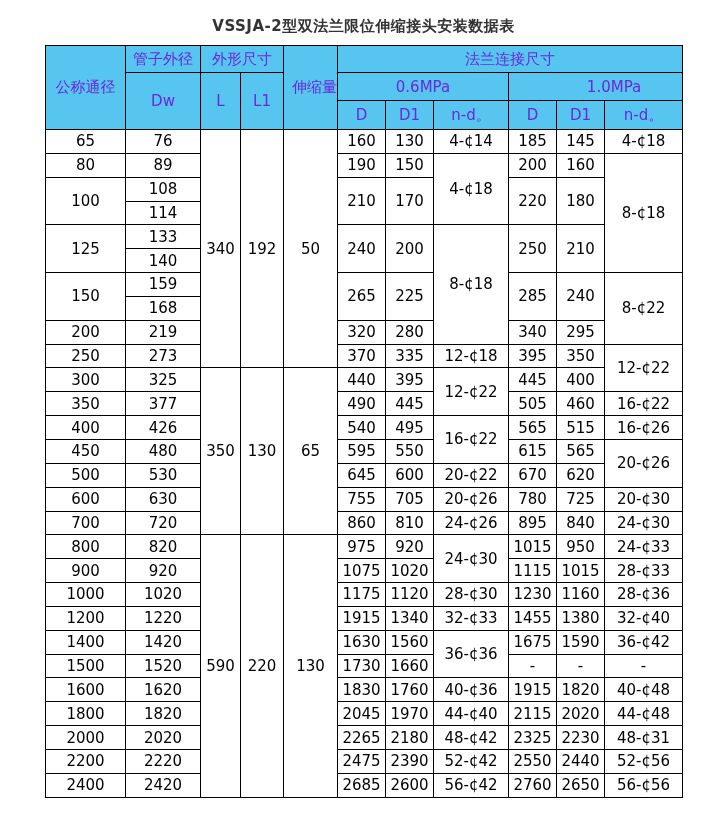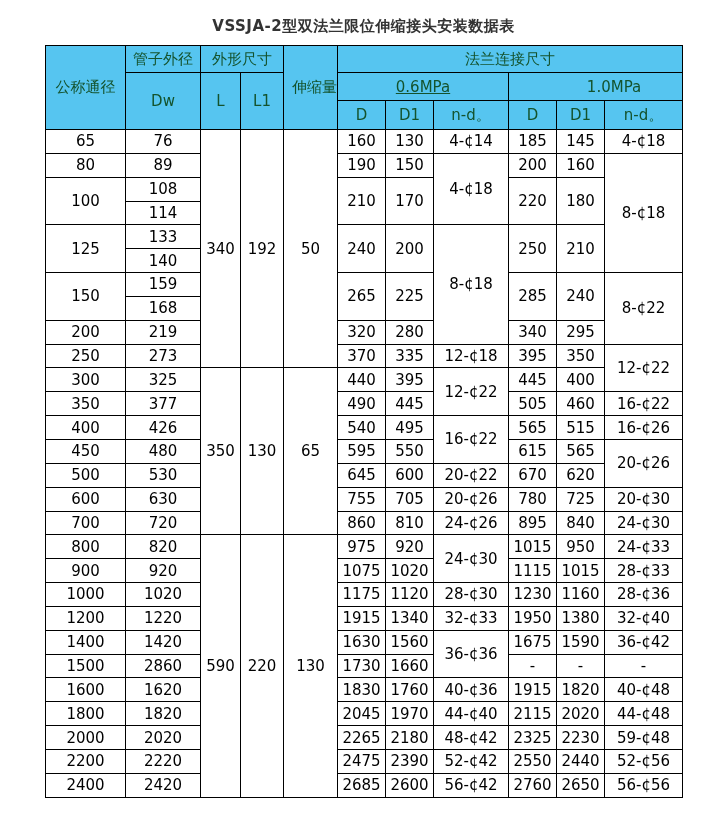--- a/index.html
+++ b/index.html
@@ -22,21 +22,21 @@
   table.data th, table.data td {
     border:1px solid #000000;
     text-align:center; vertical-align:middle;
     padding:0; font-size:15px; color:#000000;
     overflow:hidden; white-space:nowrap;
     background:#ffffff;
   }
   table.data thead th {
     background:#56C5F0;
     font-weight:normal;
-    color:#14532d;
+    color:#6d28d9;
   }
   thead tr.h1 { height:27px; }
   thead tr.h2 { height:28px;margin-left:28px; }
   thead tr.h3 { height:29px; }
   tbody tr { height:23.85px; }
   col.c1{width:80px;} col.c2{width:75px;} col.c3{width:40px;} col.c4{width:43px;}
   col.c5{width:54px;} col.c6{width:48px;} col.c7{width:48px;} col.c8{width:75px;}
   col.c9{width:48px;} col.c10{width:48px;} col.c11{width:78px;}
 </style>
 </head>
@@ -64,21 +64,21 @@
           <th rowspan="3" style="background: rgb(86, 197, 240);">公称通径</th>
           <th style="background: rgb(86, 197, 240);">管子外径</th>
           <th colspan="2" style="background: rgb(86, 197, 240);">外形尺寸</th>
           <th rowspan="3" style="background: rgb(86, 197, 240); text-align: right;">伸缩量</th>
           <th colspan="6" style="background: rgb(86, 197, 240); text-align: center;">法兰连接尺寸</th>
         </tr>
         <tr class="h2">
           <th rowspan="2" style="background: rgb(86, 197, 240);">Dw</th>
           <th rowspan="2" style="background: rgb(86, 197, 240);">L</th>
           <th rowspan="2" style="background: rgb(86, 197, 240);">L1</th>
-          <th colspan="3" style="background: rgb(86, 197, 240); text-decoration: underline;">0.6MPa</th>
+          <th colspan="3" style="background: rgb(86, 197, 240);">0.6MPa</th>
           <th colspan="3" style="background: rgb(86, 197, 240); padding-left: 37px;">1.0MPa</th>
         </tr>
         <tr class="h3">
           <th style="background: rgb(86, 197, 240);">D</th>
           <th style="background: rgb(86, 197, 240);">D1</th>
           <th style="background: rgb(86, 197, 240);">n-d。</th>
           <th style="background: rgb(86, 197, 240);">D</th>
           <th style="background: rgb(86, 197, 240);">D1</th>
           <th style="background: rgb(86, 197, 240);">n-d。</th>
         </tr>
@@ -260,37 +260,37 @@
           <td>1230</td>
           <td>1160</td>
           <td>28-¢36</td>
         </tr>
         <tr>
           <td>1200</td>
           <td>1220</td>
           <td>1915</td>
           <td>1340</td>
           <td>32-¢33</td>
-          <td>1950</td>
+          <td>1455</td>
           <td>1380</td>
           <td>32-¢40</td>
         </tr>
         <tr>
           <td>1400</td>
           <td>1420</td>
           <td>1630</td>
           <td>1560</td>
           <td rowspan="2">36-¢36</td>
           <td>1675</td>
           <td>1590</td>
           <td>36-¢42</td>
         </tr>
         <tr>
           <td>1500</td>
-          <td>2860</td>
+          <td>1520</td>
           <td>1730</td>
           <td>1660</td>
           <td>-</td>
           <td>-</td>
           <td>-</td>
         </tr>
         <tr>
           <td>1600</td>
           <td>1620</td>
           <td>1830</td>
@@ -311,21 +311,21 @@
           <td>44-¢48</td>
         </tr>
         <tr>
           <td>2000</td>
           <td>2020</td>
           <td>2265</td>
           <td>2180</td>
           <td>48-¢42</td>
           <td>2325</td>
           <td>2230</td>
-          <td>59-¢48</td>
+          <td>48-¢31</td>
         </tr>
         <tr>
           <td>2200</td>
           <td>2220</td>
           <td>2475</td>
           <td>2390</td>
           <td>52-¢42</td>
           <td>2550</td>
           <td>2440</td>
           <td>52-¢56</td>

